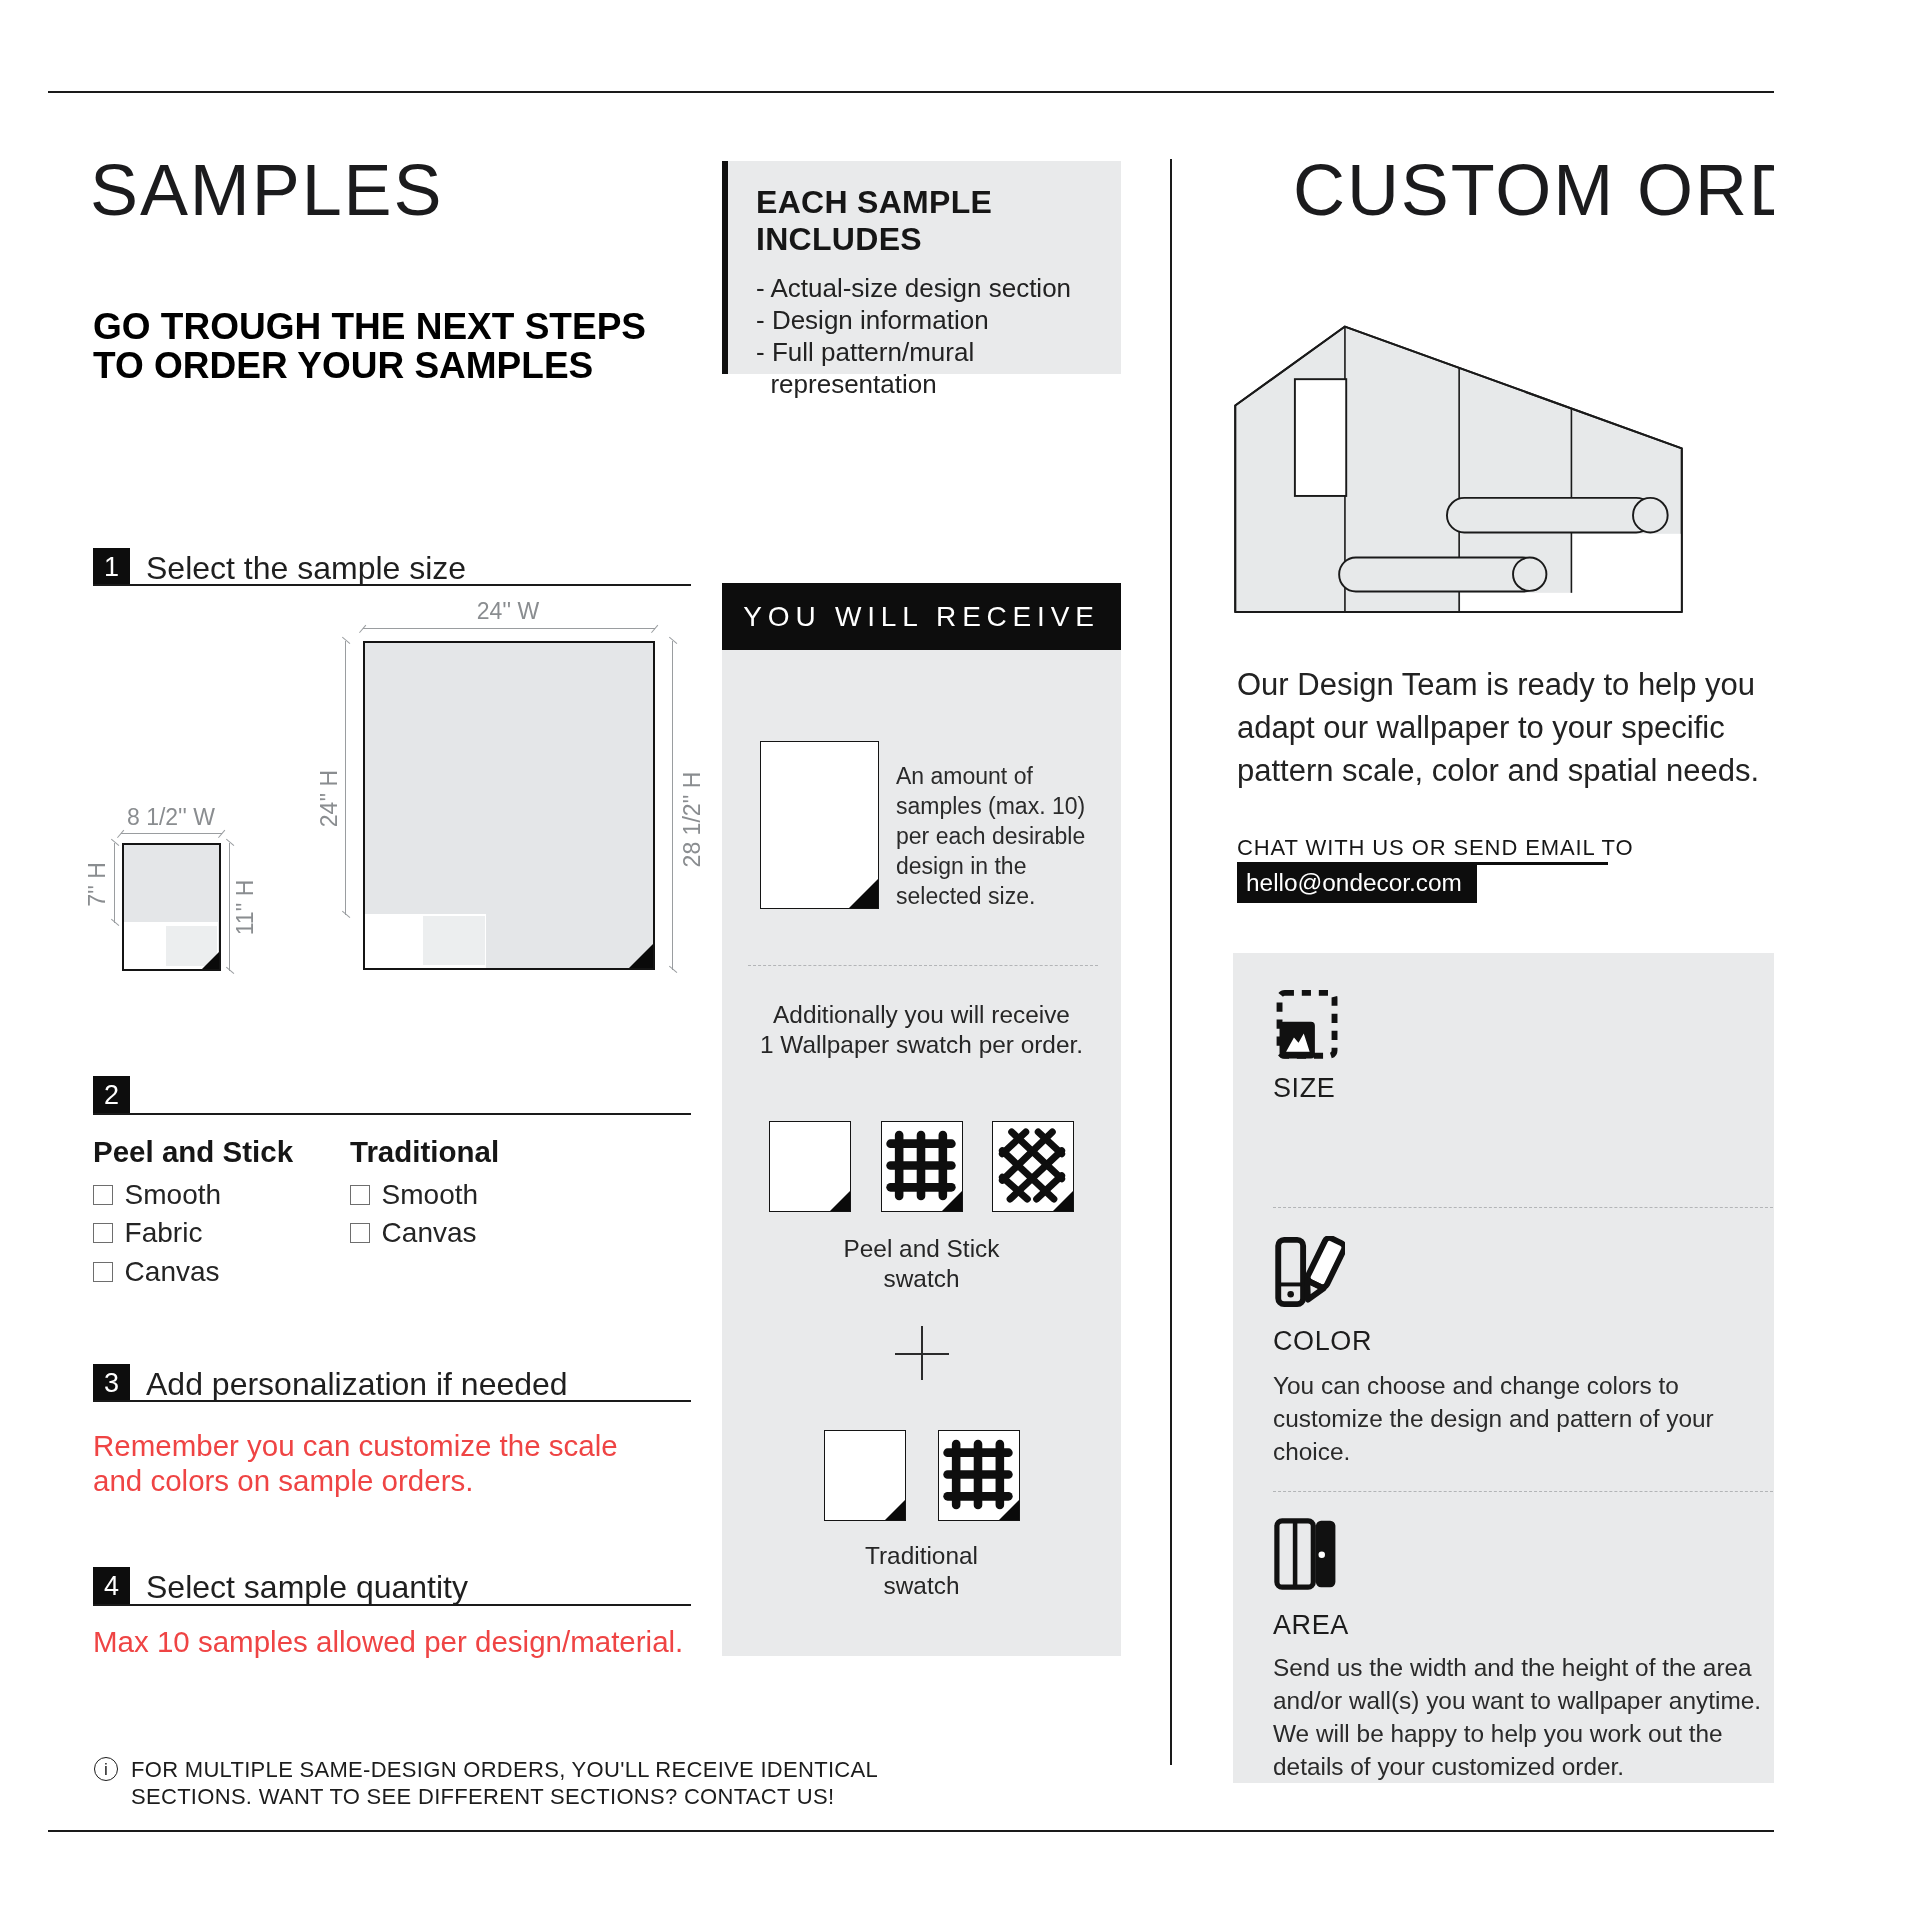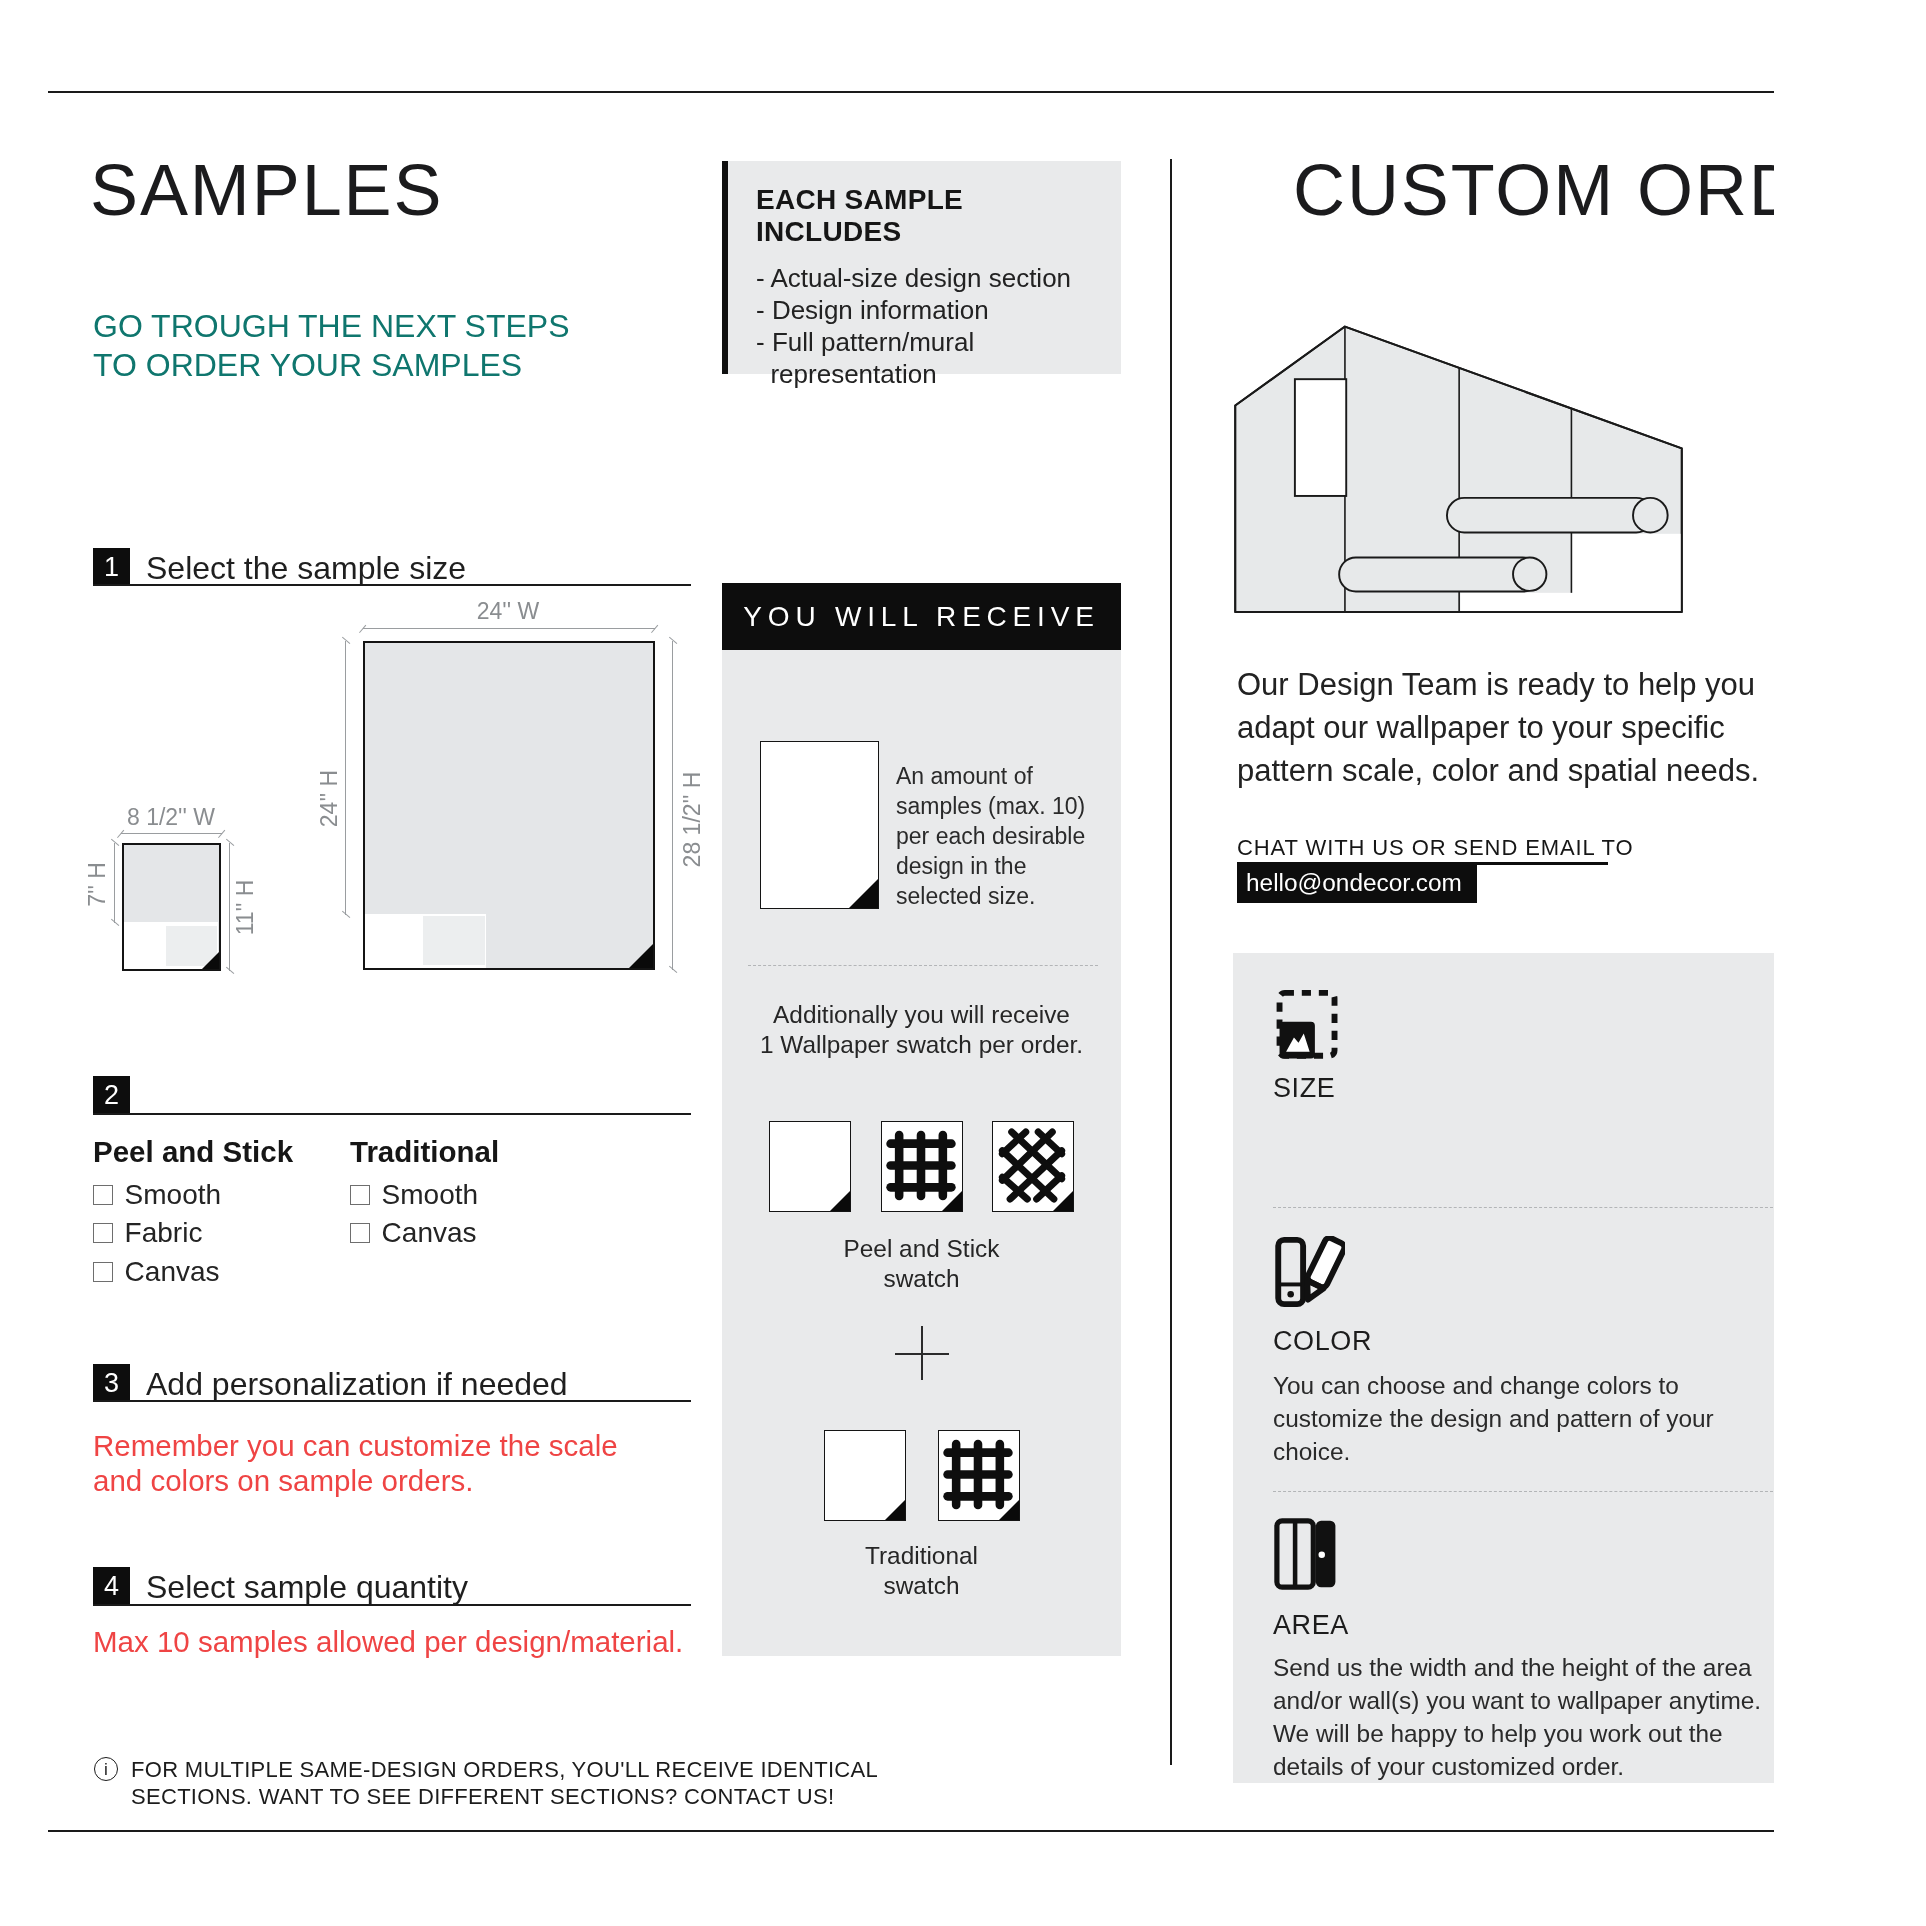--- a/index.html
+++ b/index.html
@@ -4,26 +4,26 @@
 <style>
   * { margin:0; padding:0; box-sizing:border-box; }
   html,body { width:1926px; height:1926px; background:#fff; font-family:"Liberation Sans", sans-serif; color:#1d1d1f; }
   #page { position:relative; width:1774px; height:1926px; overflow:hidden; background:#fff; }
   .abs { position:absolute; }
 
   .rule { position:absolute; background:#1a1a1a; height:1.9px; }
 
   
   .big-title { position:absolute; font-size:72px; font-weight:300; letter-spacing:1.9px; color:#1b1b1d; white-space:nowrap; }
-  .subtitle { position:absolute; font-size:32px; line-height:39px; font-weight:400; color:#0f766e; white-space:pre-line; }
+  .subtitle { position:absolute; font-size:37px; line-height:39px; font-weight:700; color:#000000; white-space:pre-line; }
 
   
   .includes-box { position:absolute; left:722px; top:161px; width:399px; height:213px;
     background:#e9eaeb; border-left:6.4px solid #101010; padding:23px 13px 0 28px; }
-  .includes-title { font-size:28px; font-weight:700; letter-spacing:0.3px; margin-bottom:14px; color:#161616; }
+  .includes-title { font-size:32px; font-weight:700; letter-spacing:0.3px; margin-bottom:14px; color:#161616; }
   .includes-item { font-size:26px; line-height:32px; font-weight:400; color:#222; white-space:pre; }
 
   
   .step-badge { position:absolute; width:37px; height:38px; background:#0d0d0d; color:#fff;
     display:flex; align-items:center; justify-content:center; font-size:27px; font-weight:400; }
   .step-title { position:absolute; font-size:32px; font-weight:400; color:#1f1f1f; white-space:nowrap; }
   .body-text { position:absolute; font-size:29.5px; line-height:35px; font-weight:400; color:#ef4444; white-space:nowrap; }
 
   
   .sample-rect { position:absolute; background:#e4e6e8; border:2.6px solid #141414; }

